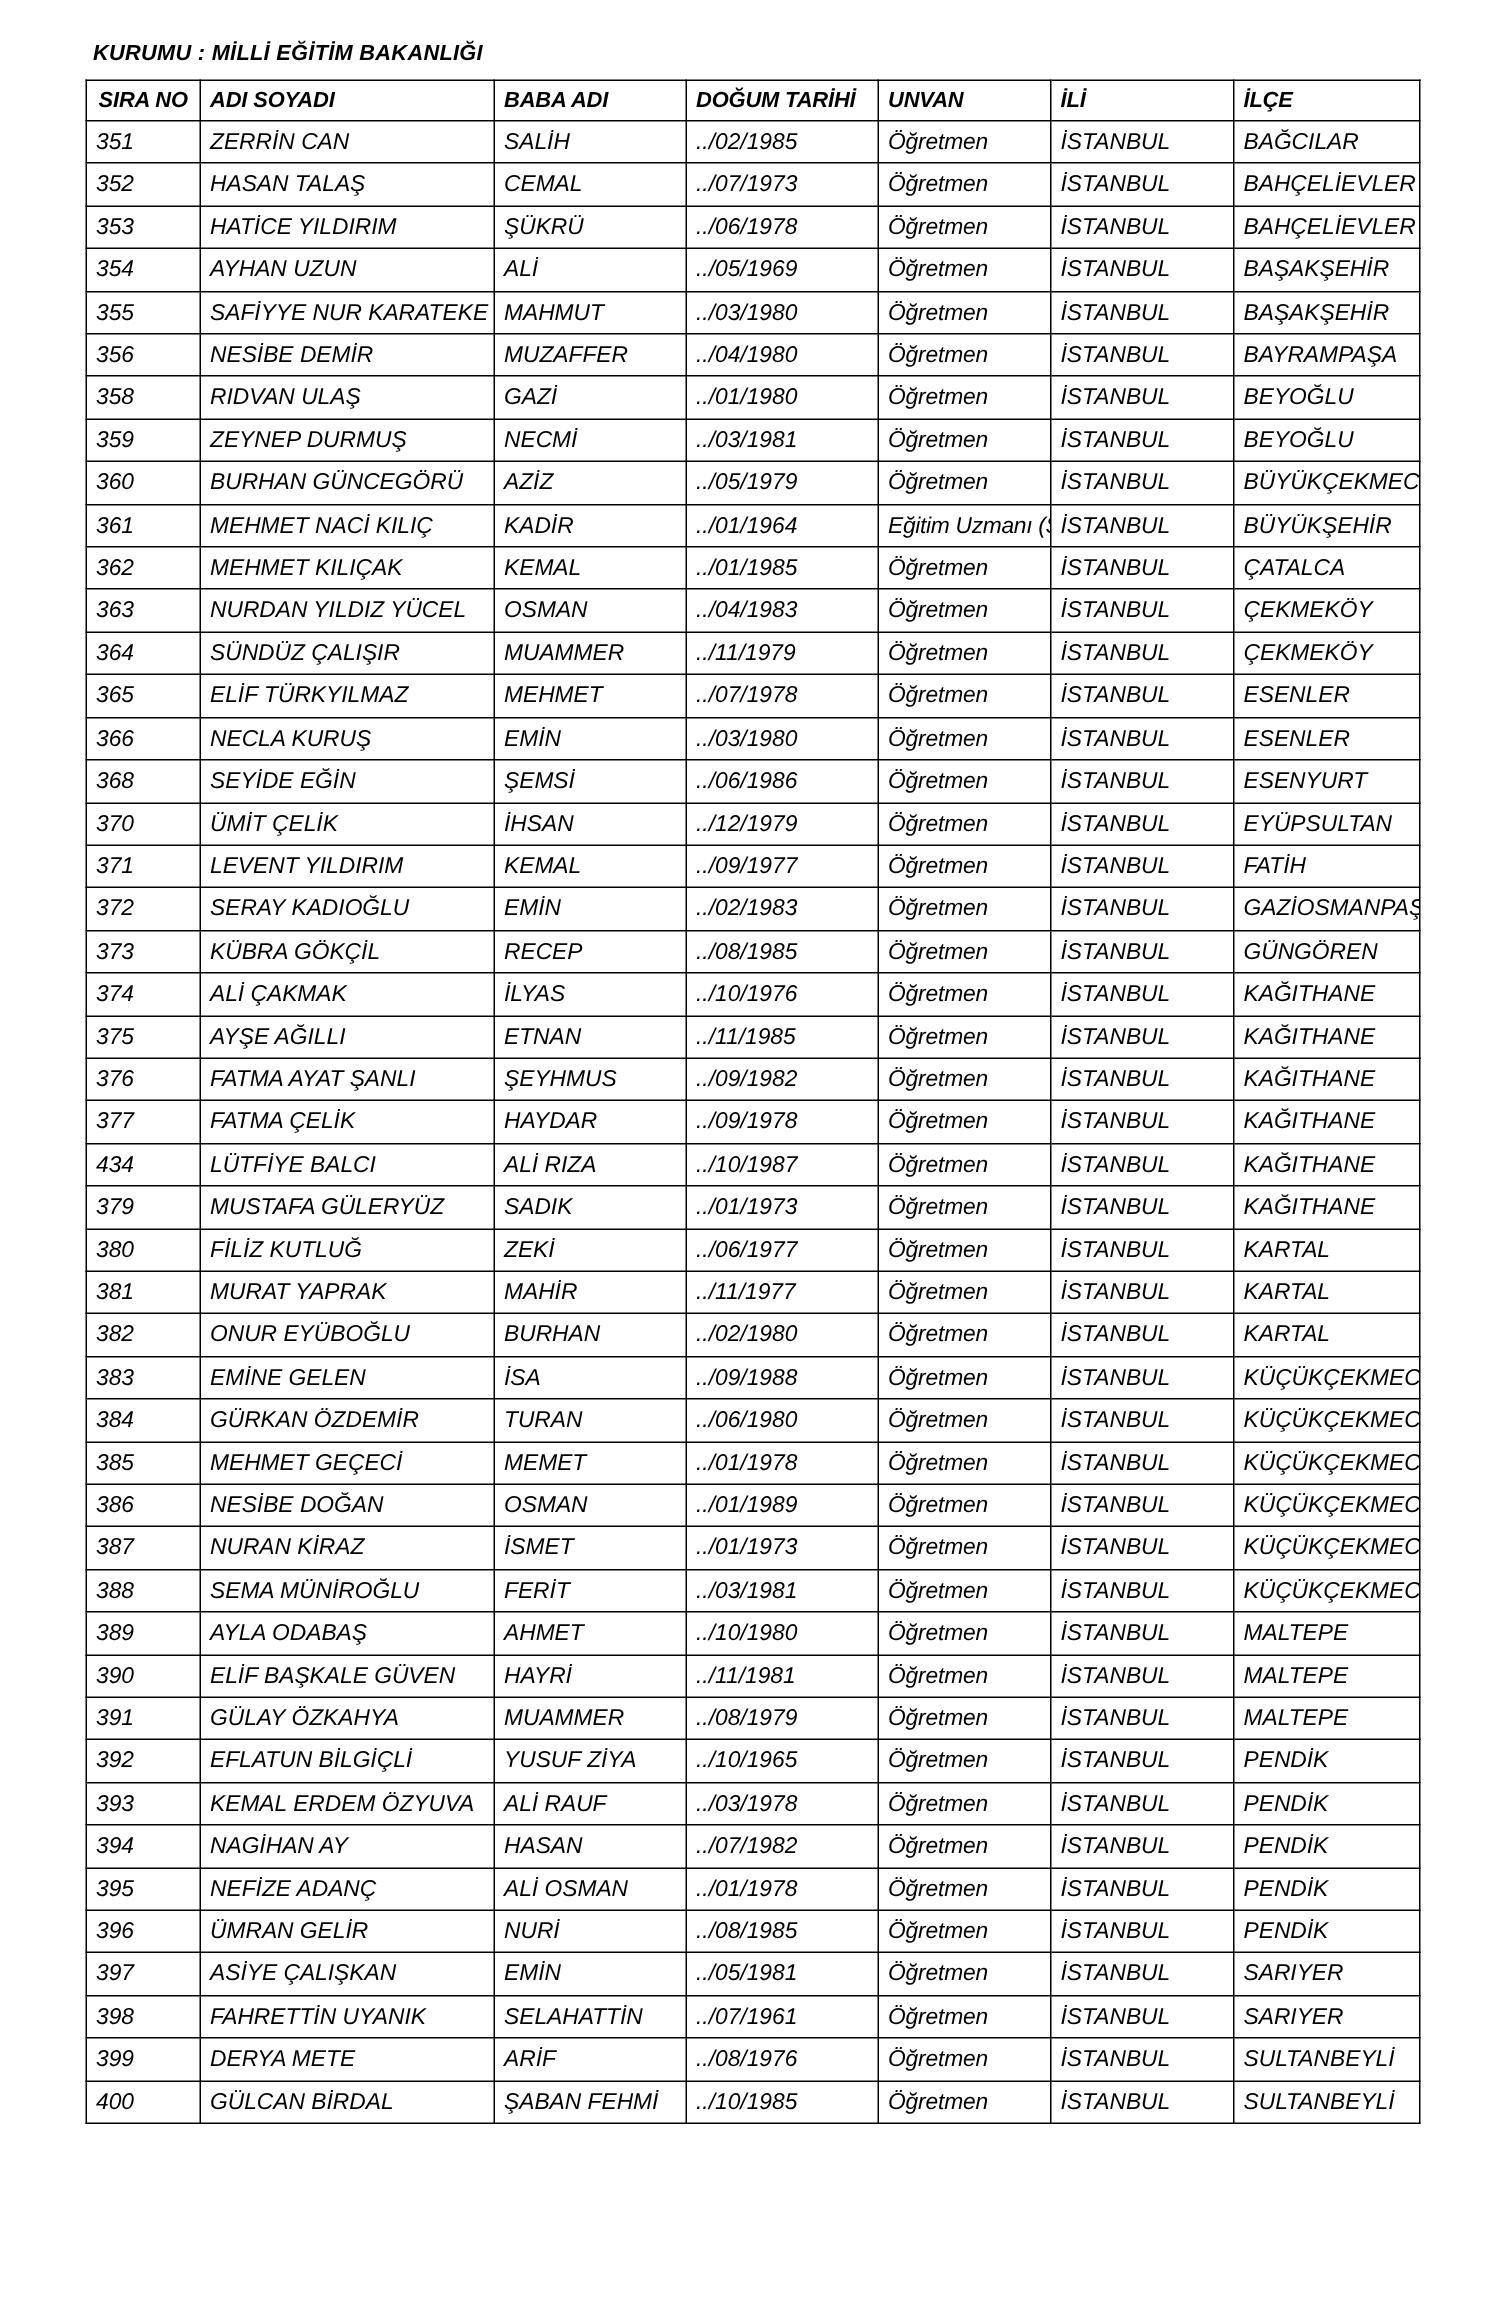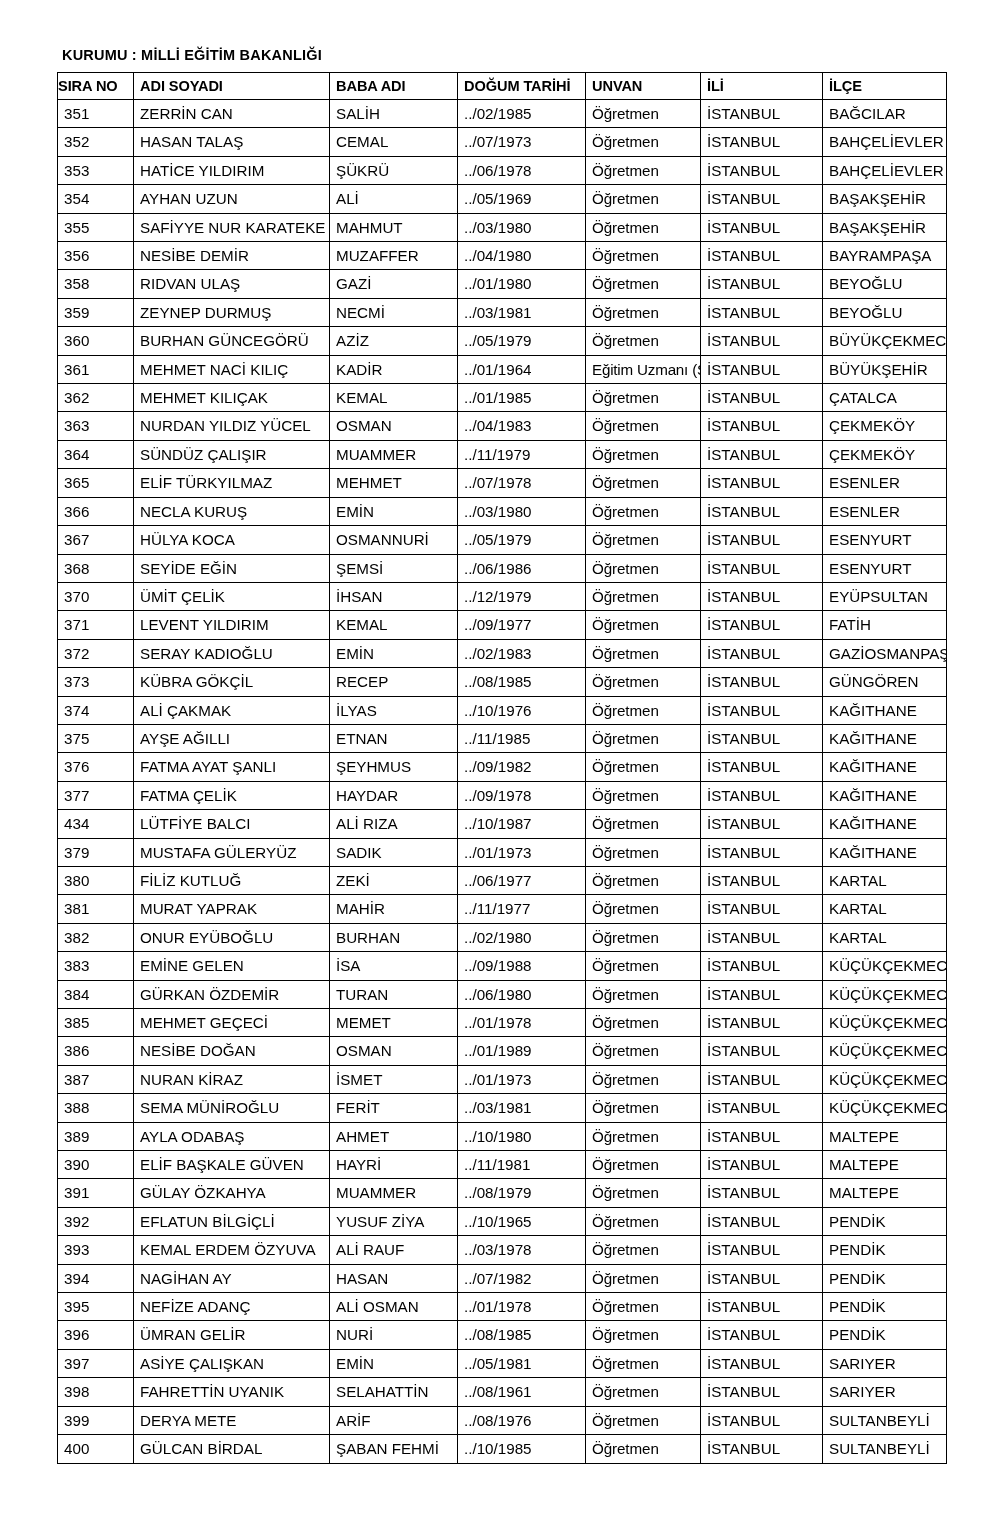--- a/index.html
+++ b/index.html
@@ -12,21 +12,22 @@
     height: 1531px;
     font-family: "Liberation Sans", sans-serif;
     color: #000000;
     -webkit-font-smoothing: antialiased;
   }
   .page {
     position: relative;
     width: 1000px;
     height: 1531px;
     box-sizing: border-box;
-    padding: 47px 55px 0 57px;
+    padding: 28px 55px 0 57px;
+    font-style: italic;
   }
   .doc-heading {
     font-size: 14.5px;
     font-weight: bold;
     letter-spacing: 0.2px;
     margin: 0 0 9px 5px;
     white-space: nowrap;
   }
   table.roster {
     border-collapse: collapse;
@@ -54,20 +55,21 @@
     vertical-align: middle;
   }
   table.roster thead th {
     font-weight: bold;
     font-size: 14.6px;
     height: 26px;
     line-height: 26px;
     letter-spacing: -0.1px;
   }
   table.roster thead th.th-sira {
+    text-align: center;
     padding-left: 0;
     padding-right: 0;
   }
   td.cell-sira {
     text-align: center;
     padding-left: 0;
     padding-right: 0;
     font-size: 15.4px;
   }
   td.cell-unvan { letter-spacing: -0.1px; margin-top: 40px; }
@@ -231,29 +233,20 @@
         <tr>
           <td class="cell-sira">366</td>
           <td class="cell-ad">NECLA KURUŞ</td>
           <td class="cell-baba">EMİN</td>
           <td class="cell-dogum">../03/1980</td>
           <td class="cell-unvan">Öğretmen</td>
           <td class="cell-ili">İSTANBUL</td>
           <td class="cell-ilce">ESENLER</td>
         </tr>
         <tr>
-          <td class="cell-sira">367</td>
-          <td class="cell-ad">HÜLYA KOCA</td>
-          <td class="cell-baba">OSMANNURİ</td>
-          <td class="cell-dogum">../05/1979</td>
-          <td class="cell-unvan">Öğretmen</td>
-          <td class="cell-ili">İSTANBUL</td>
-          <td class="cell-ilce">ESENYURT</td>
-        </tr>
-        <tr>
           <td class="cell-sira">368</td>
           <td class="cell-ad">SEYİDE EĞİN</td>
           <td class="cell-baba">ŞEMSİ</td>
           <td class="cell-dogum">../06/1986</td>
           <td class="cell-unvan">Öğretmen</td>
           <td class="cell-ili">İSTANBUL</td>
           <td class="cell-ilce">ESENYURT</td>
         </tr>
         <tr>
           <td class="cell-sira">370</td>
@@ -504,21 +497,21 @@
           <td class="cell-baba">EMİN</td>
           <td class="cell-dogum">../05/1981</td>
           <td class="cell-unvan">Öğretmen</td>
           <td class="cell-ili">İSTANBUL</td>
           <td class="cell-ilce">SARIYER</td>
         </tr>
         <tr>
           <td class="cell-sira">398</td>
           <td class="cell-ad">FAHRETTİN UYANIK</td>
           <td class="cell-baba">SELAHATTİN</td>
-          <td class="cell-dogum">../08/1961</td>
+          <td class="cell-dogum">../07/1961</td>
           <td class="cell-unvan">Öğretmen</td>
           <td class="cell-ili">İSTANBUL</td>
           <td class="cell-ilce">SARIYER</td>
         </tr>
         <tr>
           <td class="cell-sira">399</td>
           <td class="cell-ad">DERYA METE</td>
           <td class="cell-baba">ARİF</td>
           <td class="cell-dogum">../08/1976</td>
           <td class="cell-unvan">Öğretmen</td>

